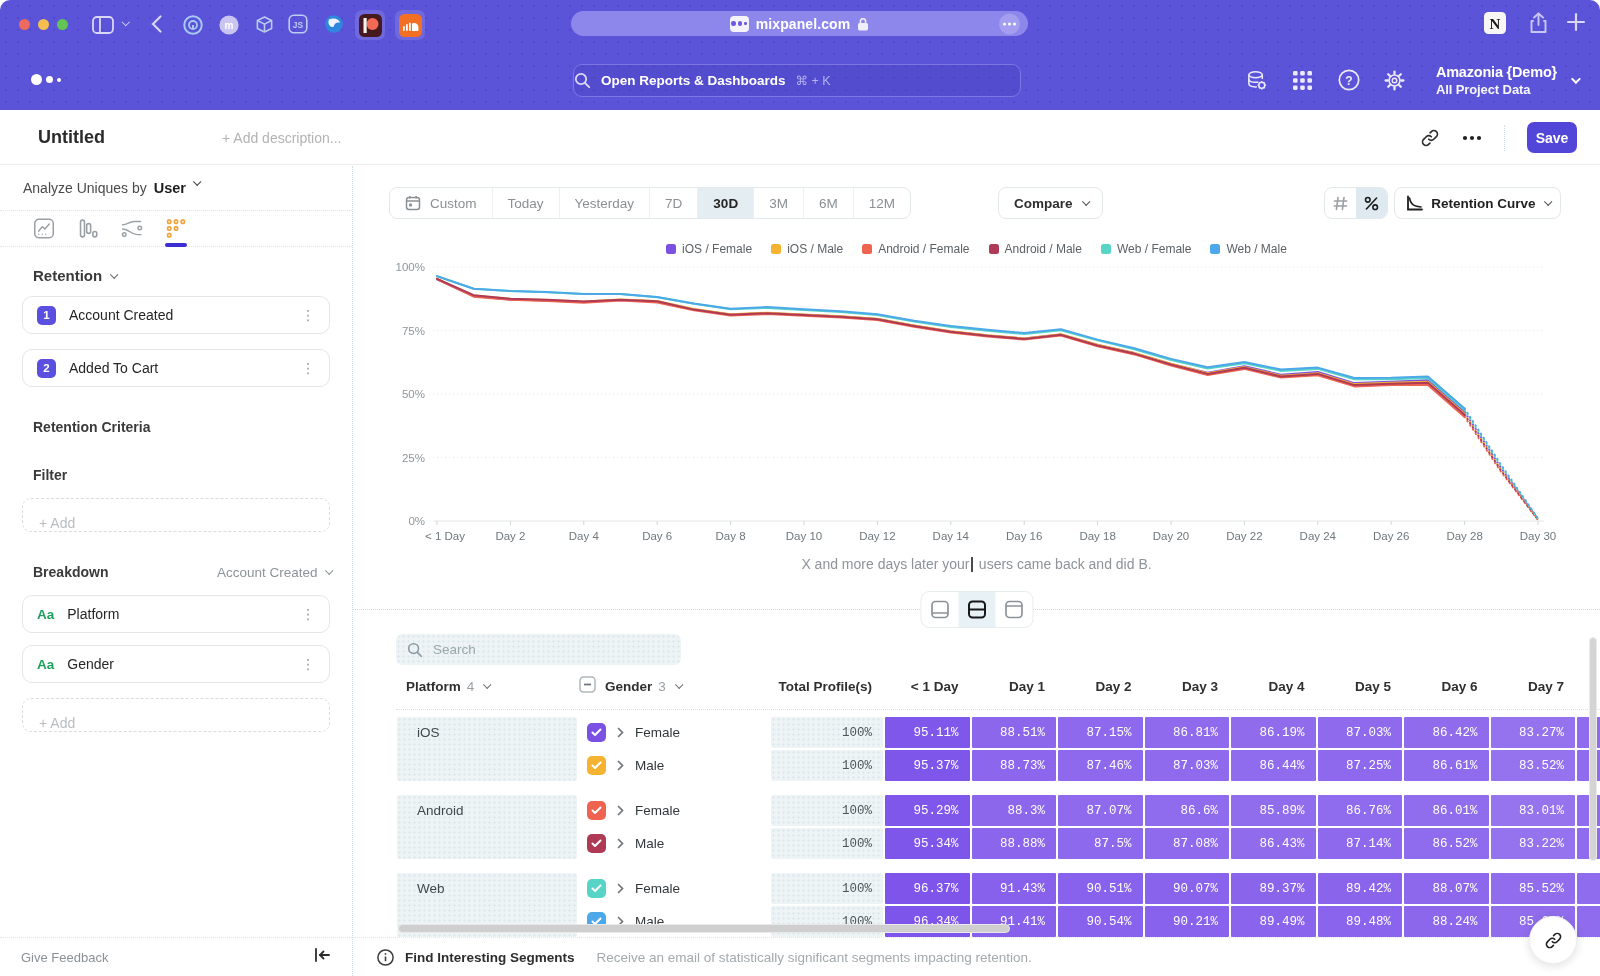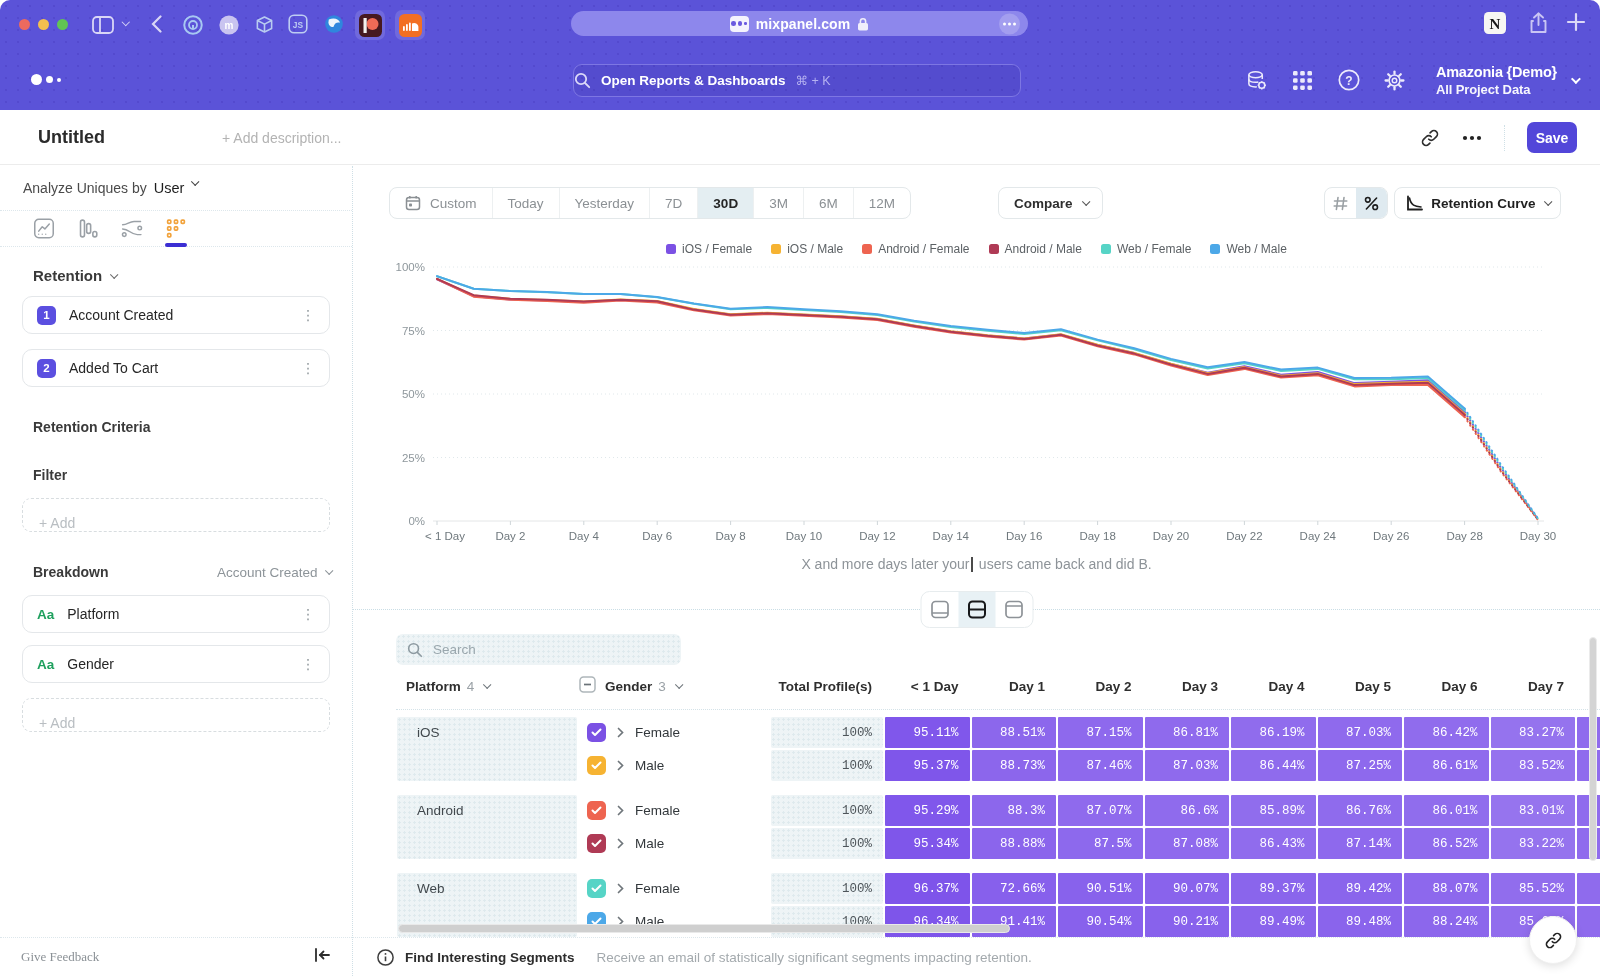--- a/index.html
+++ b/index.html
@@ -65,21 +65,21 @@
   .tb-divider { width:1px; height:26px; border-left:1px dotted #cfe0e6; }
   .save-btn { width:50px; height:31px; background:#5246d9; color:#fff; border:none; border-radius:7px; font-size:14px; font-weight:700; font-family:inherit; cursor:pointer; }
   .icon-btn { background:none; border:none; cursor:pointer; color:#2e2e2e; display:flex; align-items:center; }
 
   
   .content { position:absolute; top:166px; left:0; width:1600px; height:810px; }
   .sidebar { position:absolute; left:0; top:0; width:353px; height:810px; border-right:1px dotted #cfdfe6; background:#fff; }
   .main { position:absolute; left:353px; top:0; width:1247px; height:810px; background:#fff; overflow:hidden; }
   .analyze-row { height:45px; display:flex; align-items:center; gap:7px; border-bottom:1px dotted #dde7ec; padding:0 23px; }
   .analyze-label { font-size:14px; color:#4a4a4a; font-weight:400; }
-  .analyze-value { font-size:14.5px; color:#1d1d1d; font-weight:400; display:flex; align-items:flex-start; gap:7px; }
+  .analyze-value { font-size:14.5px; color:#1d1d1d; font-weight:700; display:flex; align-items:flex-start; gap:7px; }
   .tabs-row { height:36px; display:flex; align-items:center; gap:22px; padding:0 23px 0 33px; border-bottom:1px dotted #dde7ec; }
   .tab { position:relative; height:36px; width:22px; display:flex; align-items:center; justify-content:center; color:#9aa0a6; cursor:pointer; }
   .tab.active { color:#f2a33c; }
   .tab.active::after { content:""; position:absolute; left:50%; transform:translateX(-50%); bottom:0px; width:22px; height:3.5px; border-radius:2px; background:#3b2ed3; }
 
   .sb-section { padding:20px 22px 0 22px; }
   .sb-h { font-size:15px; font-weight:700; color:#3a3a3a; display:flex; align-items:center; gap:8px; padding-left:11px; }
   .sb-h .chev { color:#6b6b6b; }
   .step-card { margin-top:15px; height:38px; border:1px solid #e4e7ea; border-radius:10px; background:#fff; display:flex; align-items:center; padding:0 14px; gap:13px; cursor:pointer; }
   .step-num { width:19px; height:19px; border-radius:5px; background:#5b4fe0; color:#fff; font-size:11.5px; font-weight:700; display:flex; align-items:center; justify-content:center; }
@@ -88,21 +88,21 @@
   #steps .step-card:first-child { margin-top:12px; }
   #breakdowns .step-card + .step-card { margin-top:12px; }
   .sb-sub-h { margin-top:32px; font-size:14px; font-weight:700; color:#3a3a3a; padding-left:11px; }
   .criteria-card { margin-top:16px; height:37px; border:1px solid #e4e7ea; border-radius:10px; display:flex; align-items:center; gap:20px; padding:0 16px; cursor:pointer; }
   .criteria-card b { font-size:14px; color:#222; font-weight:500; }
   .add-card { margin-top:15px; height:34px; border:1px dashed #d8dde0; border-radius:9px; display:flex; align-items:flex-end; padding:0 16px; color:#b9bec2; font-size:14px; gap:7px; cursor:pointer; }
   .filter-block { margin-top:0; }
   .breakdown-head { margin-top:32px; display:flex; align-items:center; justify-content:space-between; }
   .bd-dropdown { font-size:13.5px; color:#8d9499; display:flex; align-items:center; gap:7px; cursor:pointer; }
   .aa { color:#1fa05e; font-size:13.5px; font-weight:700; }
-  .sb-footer { position:absolute; bottom:0; left:0; right:0; height:39px; border-top:1px dotted #dde7ec; display:flex; align-items:center; justify-content:space-between; padding:0 21px;font-family:Liberation Serif, serif; }
+  .sb-footer { position:absolute; bottom:0; left:0; right:0; height:39px; border-top:1px dotted #dde7ec; display:flex; align-items:center; justify-content:space-between; padding:0 21px; }
   .give-feedback { color:#8b9196; font-size:13px; cursor:pointer; }
   .collapse-ic { color:#2c2c2c; cursor:pointer; }
 
   
   .seg-group { position:absolute; left:36px; top:21px; height:32px; border:1px solid #e3e8ea; border-radius:8px; display:flex; align-items:stretch; background:#fff; }
   .seg { display:flex; align-items:center; gap:9px; padding:0 15px; font-size:13.5px; color:#8b9094; border-right:1px solid #edf0f1; cursor:pointer; white-space:nowrap; }
   .seg:last-child { border-right:none; }
   .seg.selected { background:#e4eef2; color:#252525; font-weight:700; border-radius:0; }
   .compare-btn { position:absolute; left:645px; top:21px; height:32px; border:1px solid #e3e8ea; border-radius:8px; background:#fff; display:flex; align-items:center; gap:9px; padding:0 15px; font-size:13.5px; font-weight:700; color:#2e2e2e; cursor:pointer; }
   .numpct { position:absolute; right:212px; top:21px; height:32px; border:1px solid #e3e8ea; border-radius:8px; display:flex; background:#fff; overflow:hidden; }
@@ -813,21 +813,21 @@
                     <path d="M1.5 4.5 L4 7 L9.5 1.5"></path>
                   </svg>
                 </span>
                 <svg class="gc-exp" width="7" height="11" viewBox="0 0 7 11" fill="none" stroke="#6f767b" stroke-width="1.7" stroke-linecap="round">
                   <path d="M1.5 1.5 L5.5 5.5 L1.5 9.5"></path>
                 </svg>
                 <span class="gender-label">Female</span>
               </div>
               <div class="total-cell lightcell" style="grid-column: 3;">100%</div>
               <div class="val-cell" style="background: rgba(100, 50, 230, 0.835); grid-column: 4;">96.37%</div>
-              <div class="val-cell" style="background: rgba(100, 50, 230, 0.776); grid-column: 5;">72.66%</div>
+              <div class="val-cell" style="background: rgba(100, 50, 230, 0.776); grid-column: 5;">91.43%</div>
               <div class="val-cell" style="background: rgba(100, 50, 230, 0.765); grid-column: 6;">90.51%</div>
               <div class="val-cell" style="background: rgba(100, 50, 230, 0.76); grid-column: 7;">90.07%</div>
               <div class="val-cell" style="background: rgba(100, 50, 230, 0.753); grid-column: 8;">89.37%</div>
               <div class="val-cell" style="background: rgba(100, 50, 230, 0.753); grid-column: 9;">89.42%</div>
               <div class="val-cell" style="background: rgba(100, 50, 230, 0.737); grid-column: 10;">88.07%</div>
               <div class="val-cell" style="background: rgba(100, 50, 230, 0.71); grid-column: 11;">85.52%</div>
               <div class="val-cell" style="background: rgba(100, 50, 230, 0.72); grid-column: 12;"></div>
               <div class="gender-cell" style="grid-column: 2;">
                 <span class="gc-box" style="background:#4ca8e8;">
                   <svg width="11" height="9" viewBox="0 0 11 9" fill="none" stroke="#fff" stroke-width="2" stroke-linecap="round" stroke-linejoin="round">

